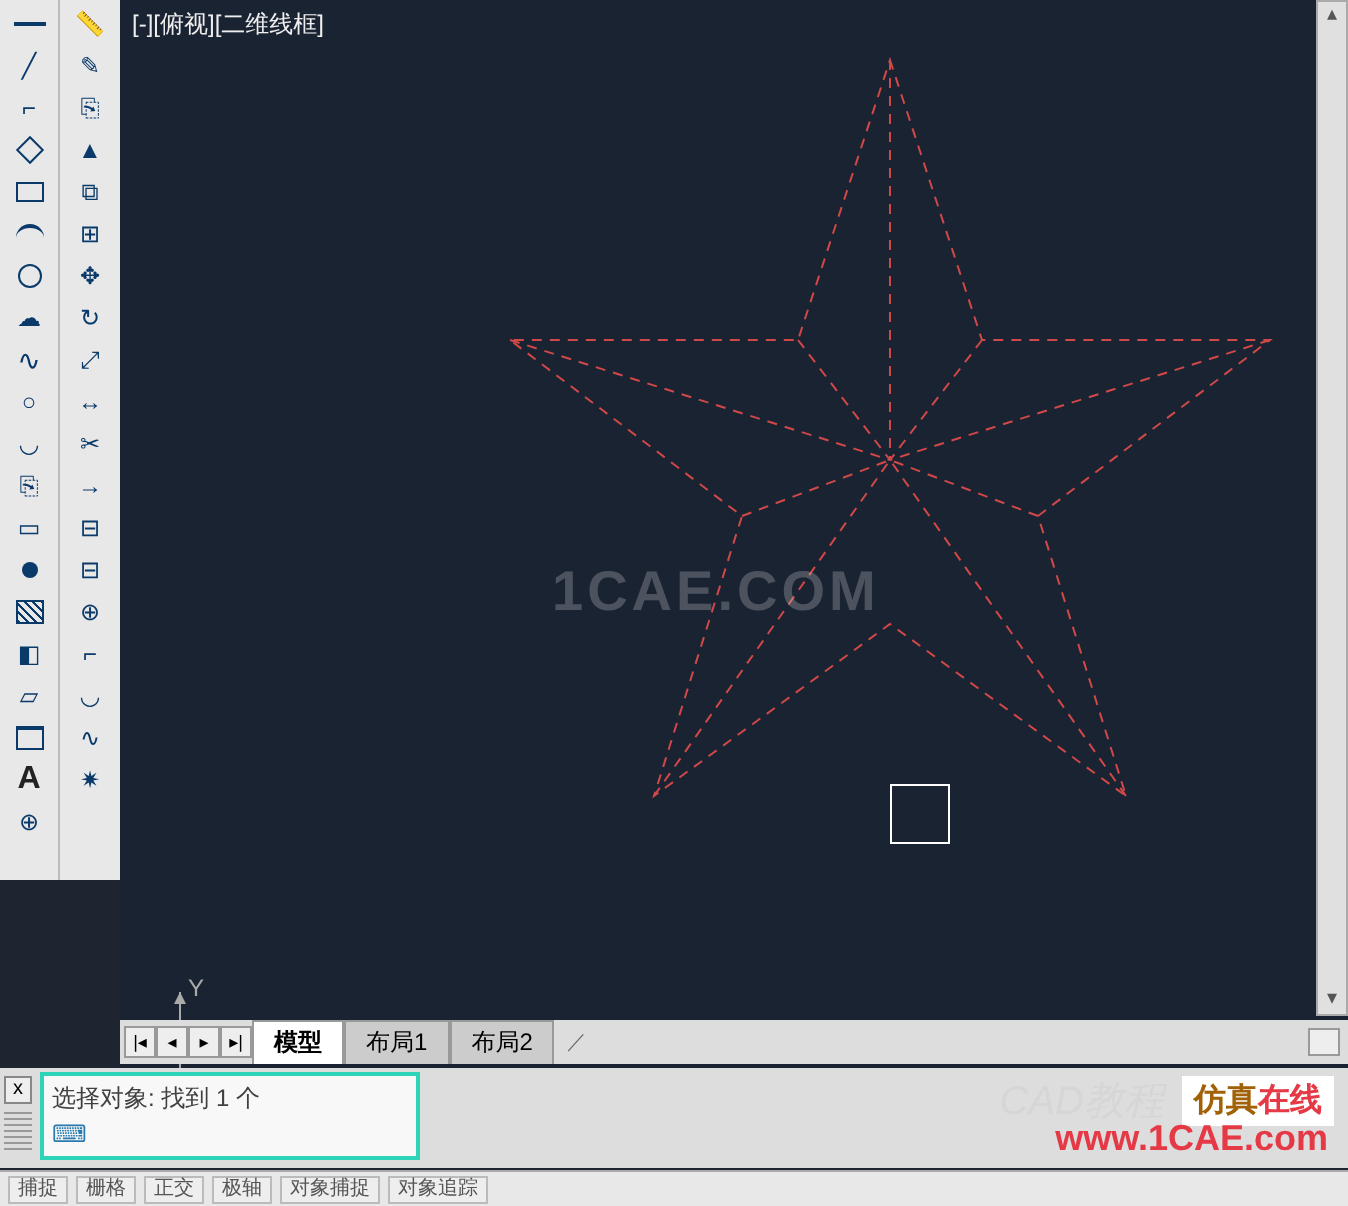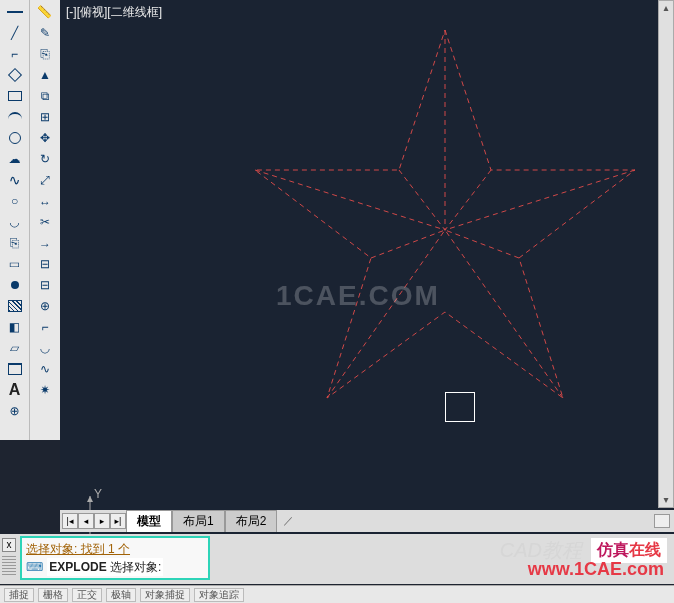--- a/index.html
+++ b/index.html
@@ -35,29 +35,29 @@
 .tab-nav-btn { width: 16px; height: 16px; border: 1px solid #999; background: #eee; display: flex; align-items: center; justify-content: center; font-size: 9px; cursor: pointer; }
 .tab { padding: 2px 10px; font-size: 12px; background: #ccc; border: 1px solid #999; border-bottom: none; cursor: pointer; }
 .tab.active { background: #fff; font-weight: bold; }
 .tab-end { padding: 0 6px; color: #666; font-size: 10px; }
 .tab-right { margin-left: auto; margin-right: 4px; width: 16px; height: 14px; border: 1px solid #999; background: #eee; }
 
 .cmd-panel { position: absolute; left: 0; top: 534px; width: 674px; height: 50px; background: #ddd; }
 .cmd-x { position: absolute; left: 2px; top: 4px; width: 14px; height: 14px; border: 1px solid #888; font-size: 10px; text-align: center; line-height: 12px; cursor: pointer; background: #eee; }
 .cmd-grip { position: absolute; left: 2px; top: 22px; width: 14px; height: 20px; background: repeating-linear-gradient(#999 0 1px, transparent 1px 3px); }
 .cmd-box { position: absolute; left: 20px; top: 2px; width: 190px; height: 44px; border: 2px solid #2dd4b8; background: #f8f8f8; padding: 2px 4px; font-size: 12px; line-height: 18px; }
-.cmd-line1 { color: #a16207; text-decoration: underline; }
+.cmd-line1 { color: #404040; }
 .cmd-line2 { color: #222; display: flex; align-items: center; gap: 4px; }
 .cmd-icon { font-size: 12px; color: #2a7ab0; }
 .cmd-text { background: #fff; padding: 0 2px; }
 
 .watermark-area { position: absolute; right: 6px; bottom: 20px; display: flex; align-items: center; gap: 8px; }
 .wm-cad { font-size: 20px; color: rgba(200,200,200,0.35); font-style: italic; }
 .wm-box { background: #fff; border: 1px solid #ddd; padding: 2px 6px; font-size: 16px; }
-.wm-sim { color: #be185d; font-weight: bold; }
+.wm-sim { color: #a16207; font-weight: bold; }
 .wm-online { color: #e63946; font-weight: bold; }
 .wm-url { position: absolute; right: 10px; bottom: 4px; font-size: 18px; font-weight: bold; color: #e63946; }
 
 .status-bar { position: absolute; left: 0; bottom: 0; width: 674px; height: 18px; background: #e8e8e8; border-top: 1px solid #aaa; display: flex; align-items: center; font-size: 10px; color: #555; padding: 0 4px; gap: 4px; }
 .status-seg { border: 1px solid #bbb; padding: 0 4px; background: #eee; height: 14px; line-height: 12px; }
 </style>
 </head>
 <body>
 
 <div class="toolbars-left">
@@ -233,24 +233,20 @@
   <div class="tab-right"></div>
 </div>
 
 <div class="cmd-panel">
   <div class="cmd-x">x</div>
   <div class="cmd-grip"></div>
   <div class="cmd-box">
     <div class="cmd-line1">选择对象: 找到 1 个</div>
     <div class="cmd-line2">
       <span class="cmd-icon">⌨</span>
-      <span class="cmd-text">
-        <b>EXPLODE</b>
-        <span>选择对象:</span>
-      </span>
     </div>
   </div>
   <div class="watermark-area">
     <span class="wm-cad">CAD教程</span>
     <span class="wm-box">
       <span class="wm-sim">仿真</span><span class="wm-online">在线</span>
     </span>
   </div>
   <span class="wm-url">www.1CAE.com</span>
 </div>

